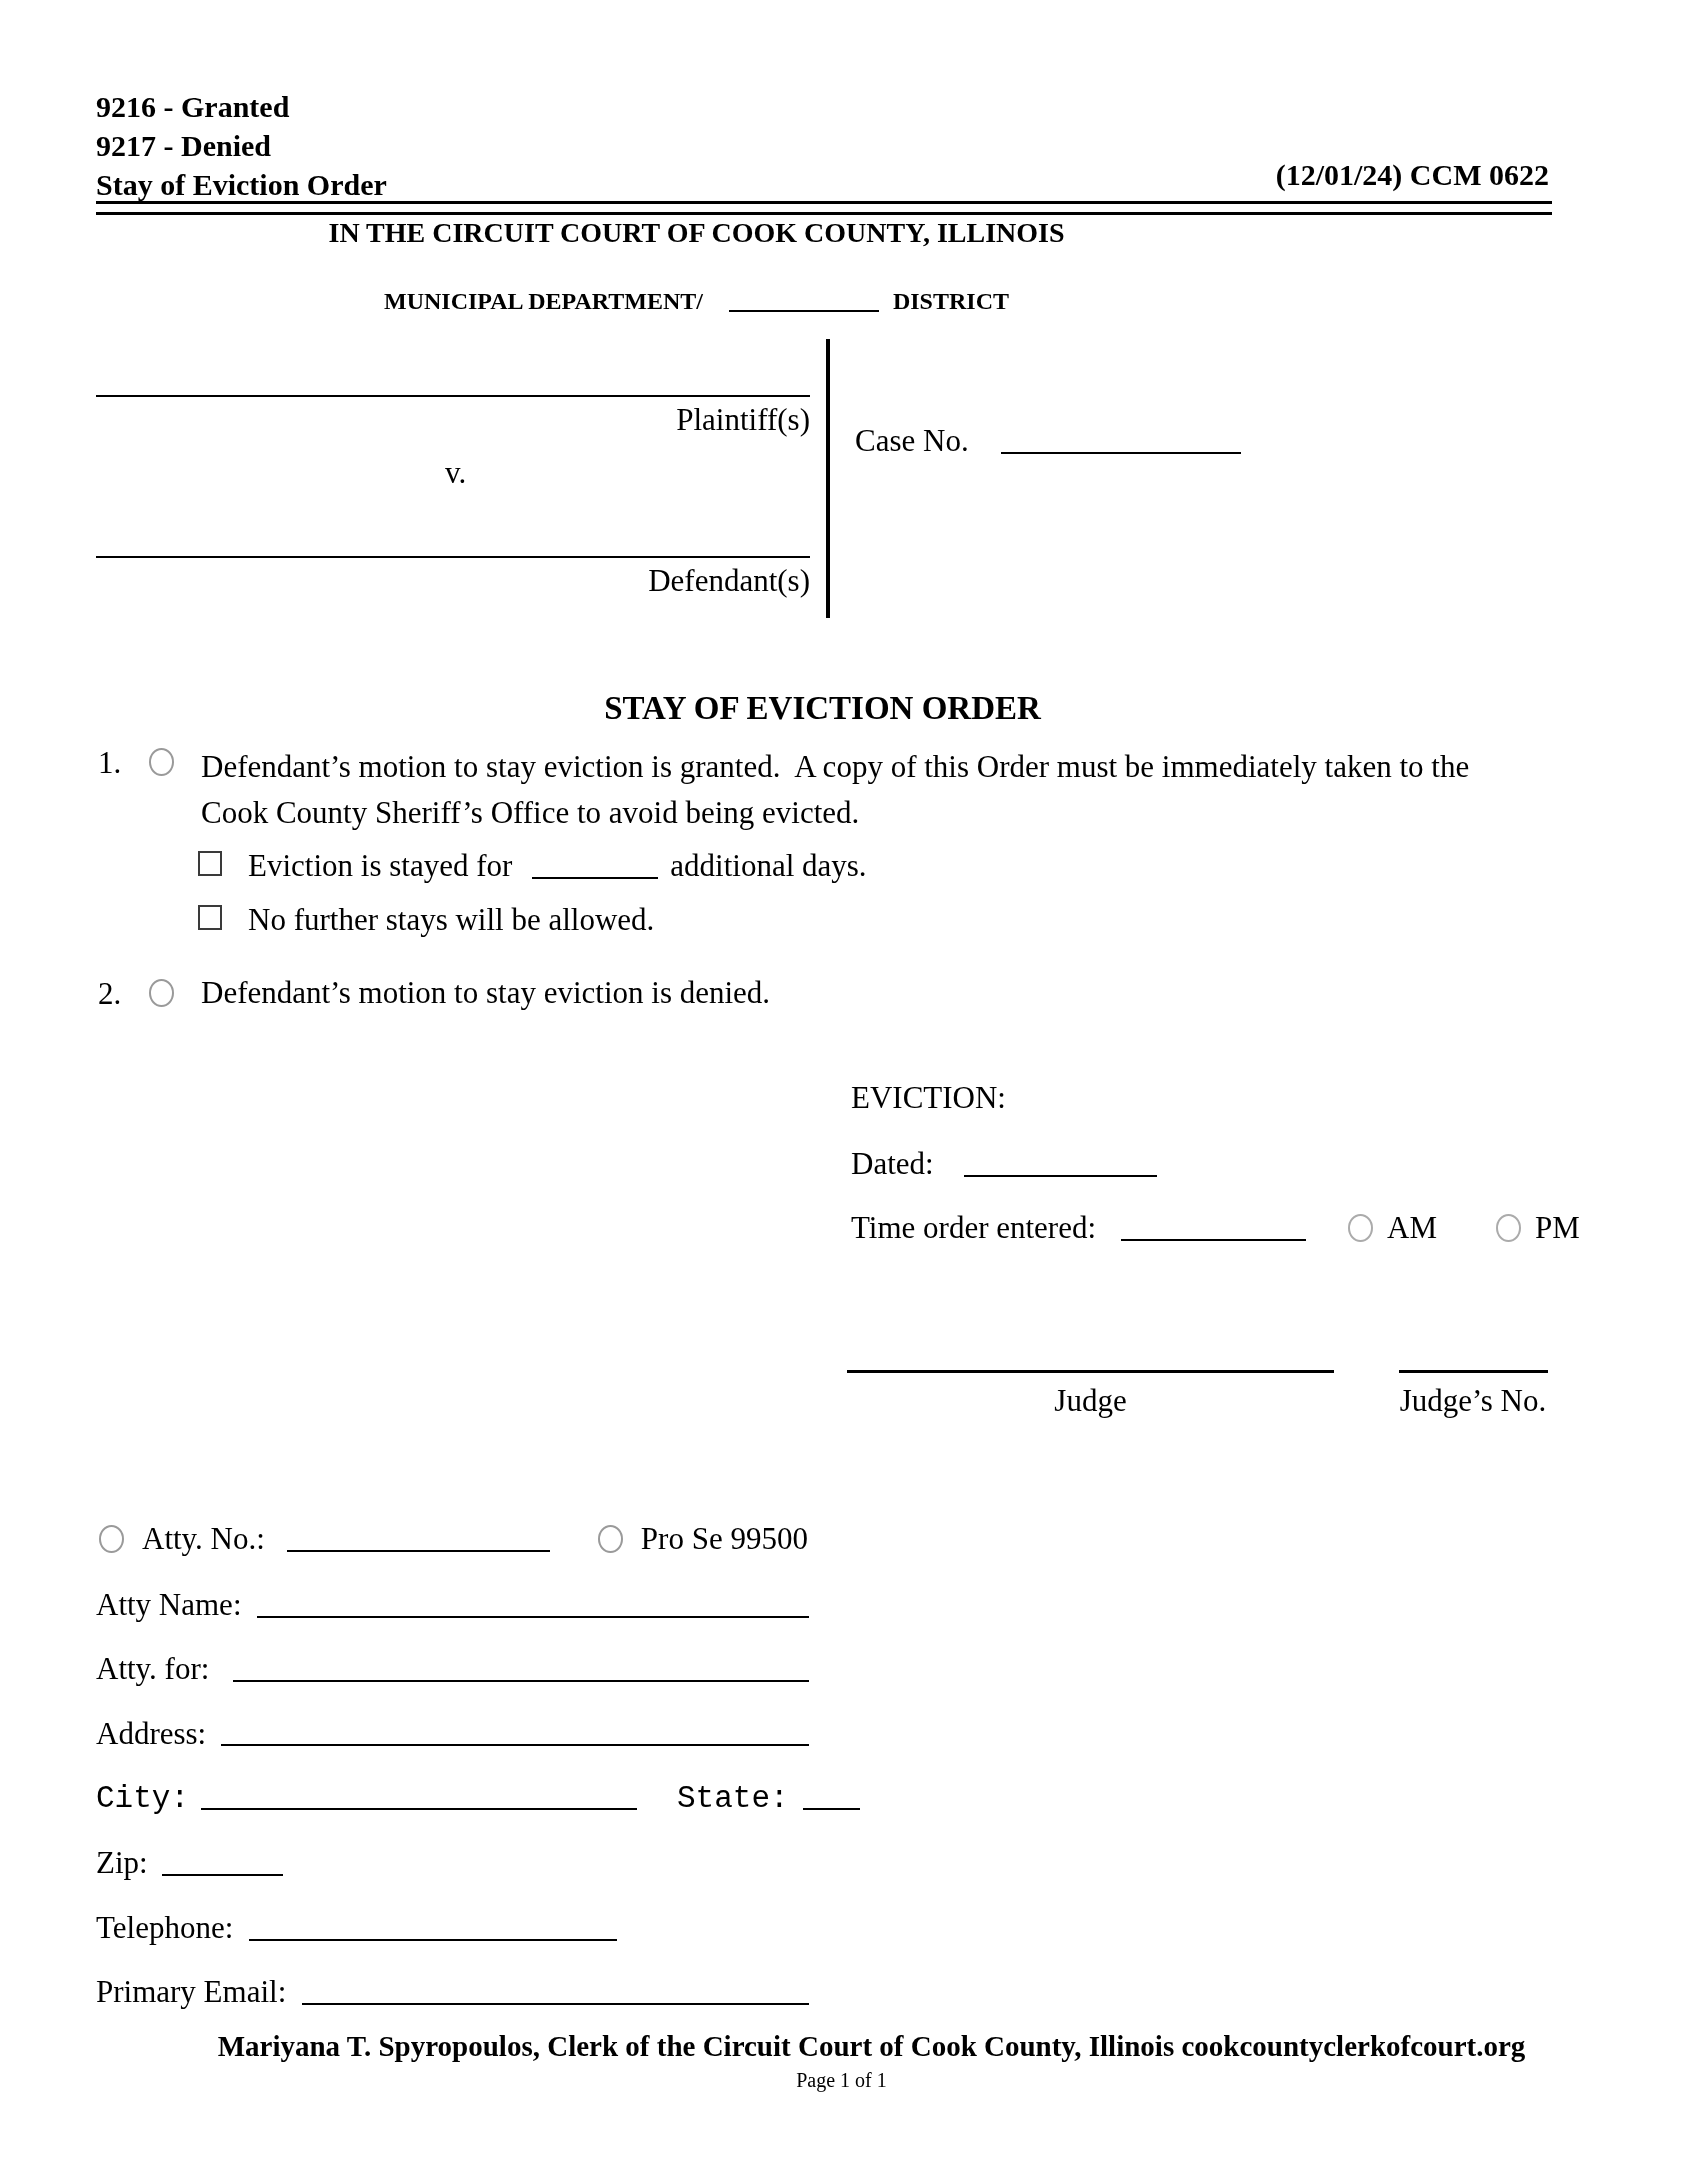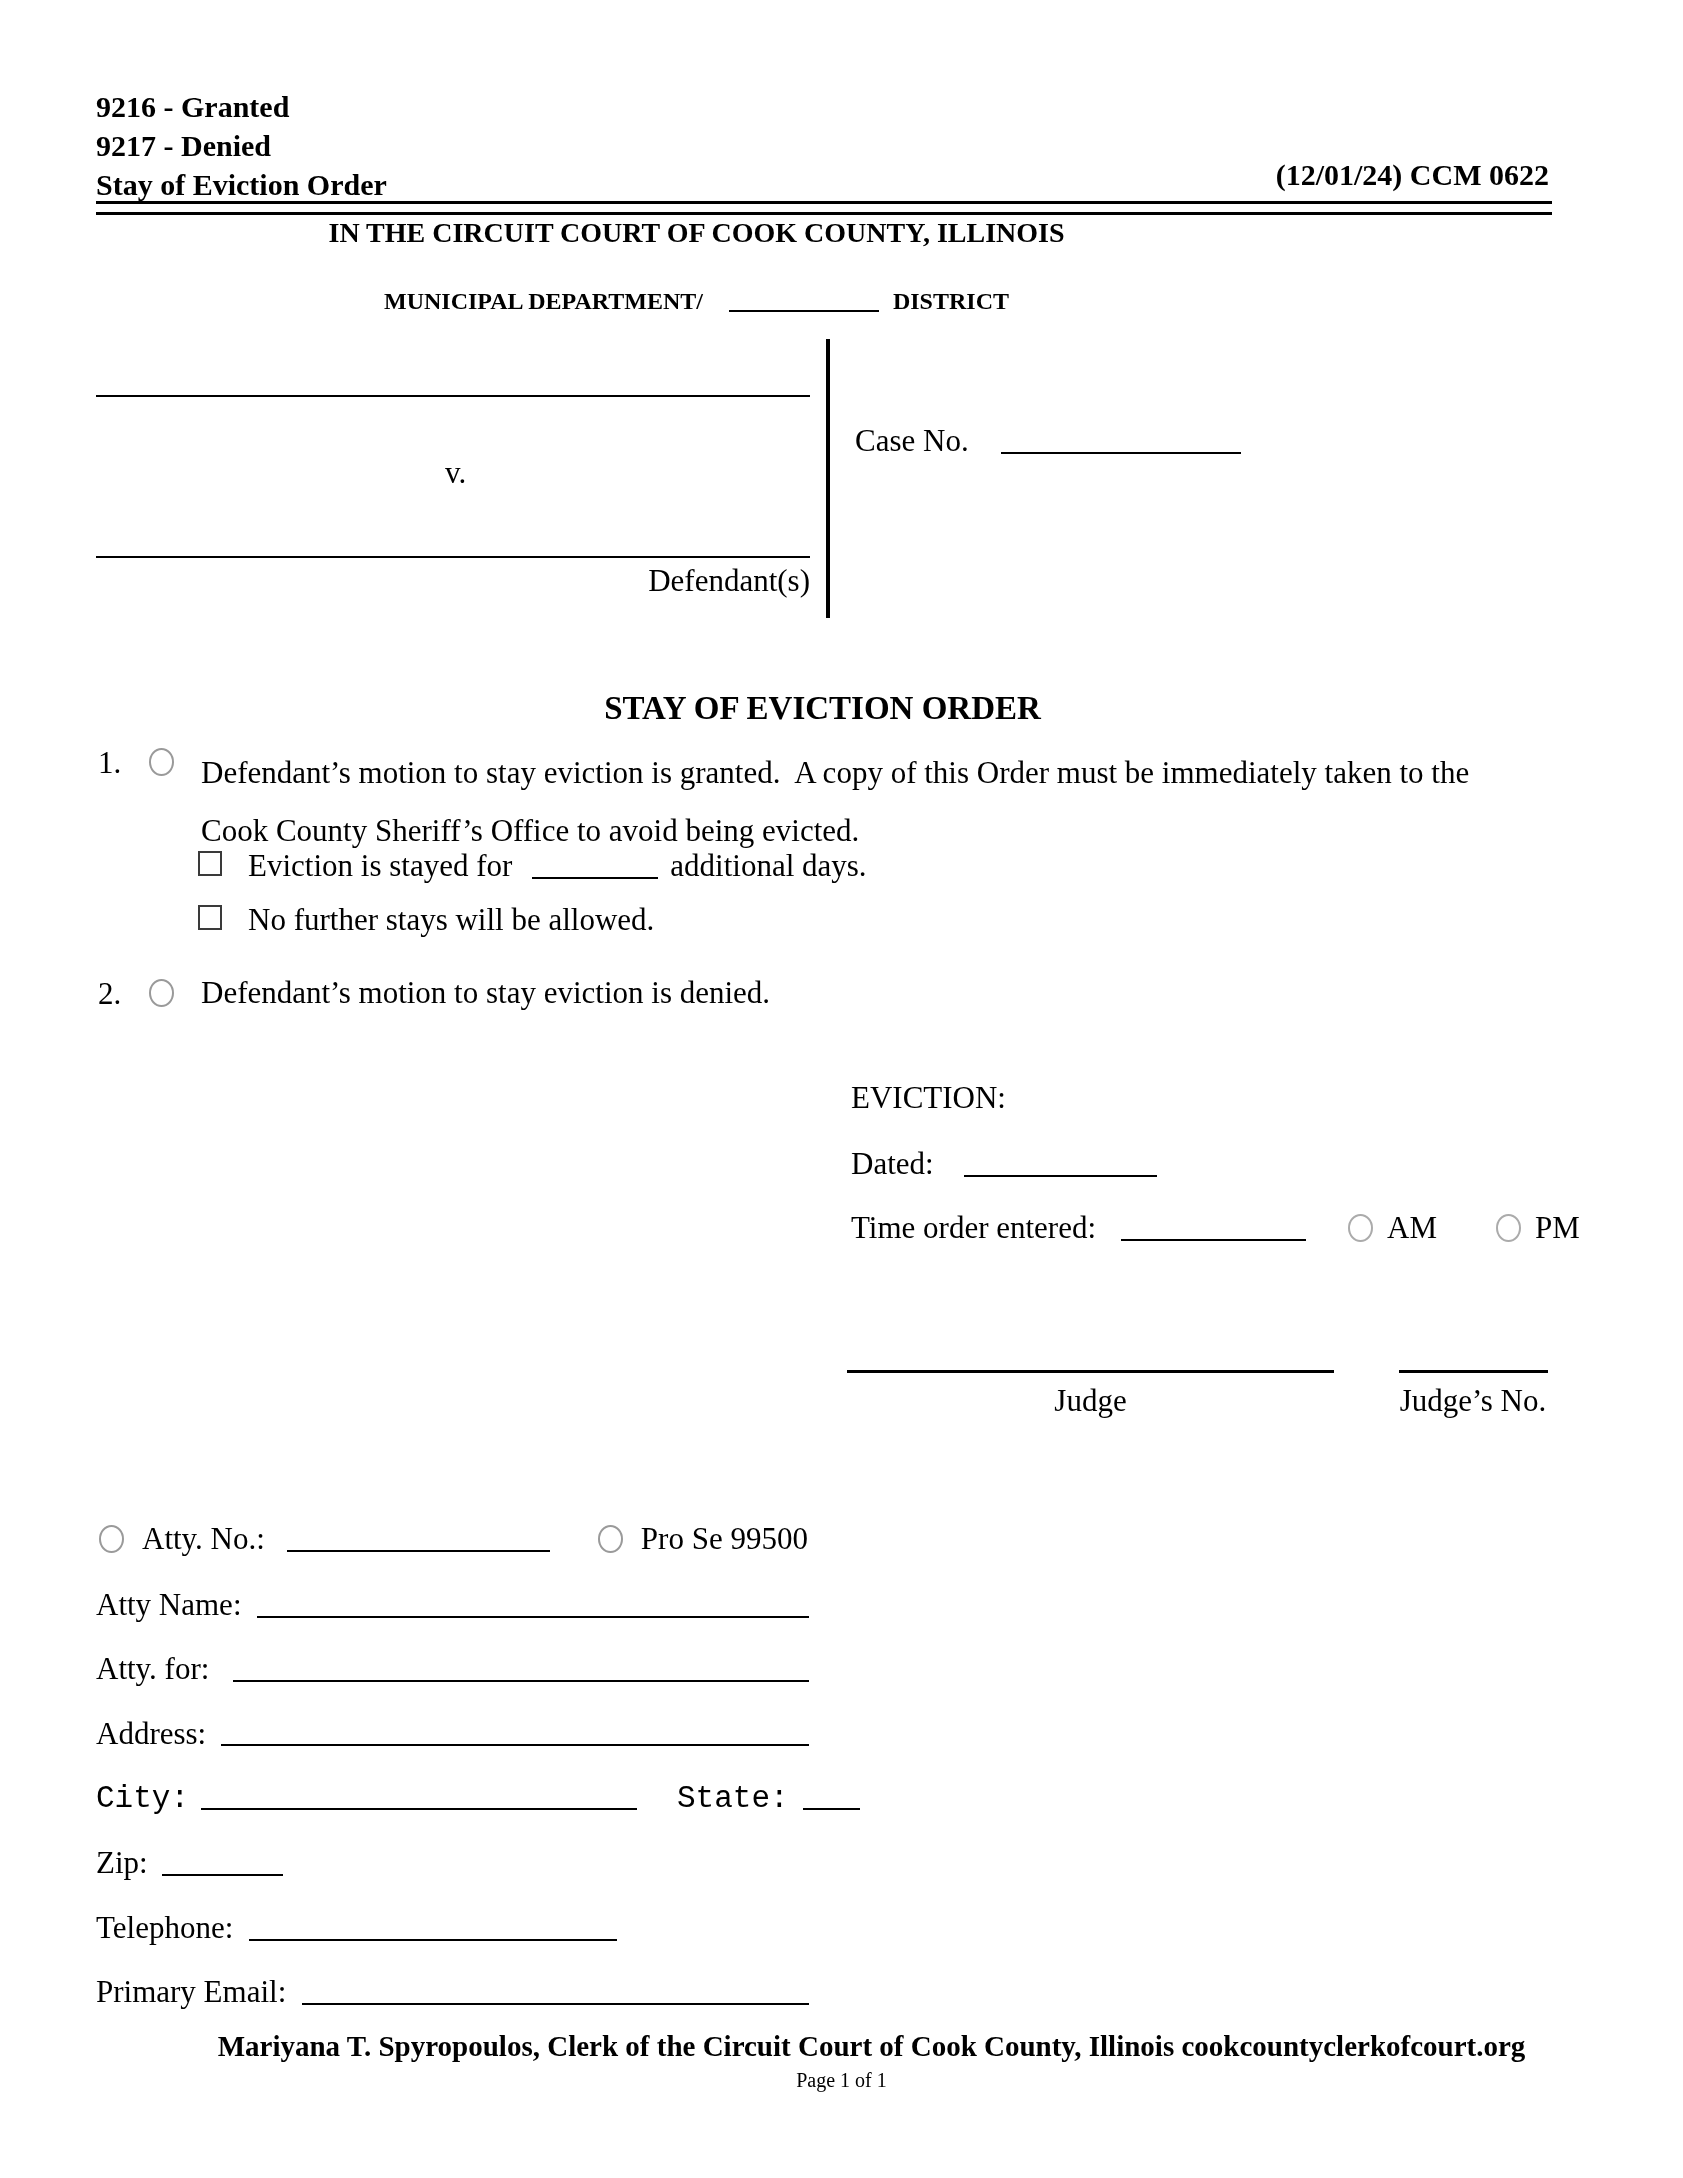--- a/index.html
+++ b/index.html
@@ -60,35 +60,36 @@
 
   <div class="abs" style="left:96px;right:131px;top:201px;height:8px;border-top:3px solid #000;border-bottom:3px solid #000;"></div>
 
   <div class="abs b" style="left:96px;top:217px;width:1201px;text-align:center;font-size:28px;">IN THE CIRCUIT COURT OF COOK COUNTY, ILLINOIS</div>
 
   <div class="abs b row" style="left:96px;top:287px;width:1201px;text-align:center;font-size:24px;">
     <span>MUNICIPAL DEPARTMENT/</span><span class="blank" style="width:150px;margin:0 14px 0 26px;"></span><span>DISTRICT</span>
   </div>
 
   <div class="abs cap-line" style="left:96px;top:395px;width:714px;"></div>
+  <div class="abs t31" style="left:96px;top:401px;width:714px;text-align:right;">Plaintiff(s)</div>
   <div class="abs t31" style="left:445px;top:454px;">v.</div>
   <div class="abs cap-line" style="left:96px;top:556px;width:714px;"></div>
   <div class="abs t31" style="left:96px;top:562px;width:714px;text-align:right;">Defendant(s)</div>
 
   <div class="abs" style="left:826px;top:339px;width:4px;height:279px;background:#000;"></div>
 
   <div class="abs t31 row" style="left:855px;top:422px;">
     <span>Case No.</span><span class="blank" style="width:240px;margin-left:32px;"></span>
   </div>
 
   <div class="abs b" style="left:96px;top:690px;width:1453px;text-align:center;font-size:33px;">STAY OF EVICTION ORDER</div>
 
   <div class="abs t31" style="left:98px;top:744px;">1.</div>
   <span class="radio abs" style="left:149px;top:748px;"></span>
-  <div class="abs t31 prewrap" style="left:201px;top:744px;width:1317px;line-height:58px;">Defendant’s motion to stay eviction is granted.  A copy of this Order must be immediately taken to the Cook County Sheriff’s Office to avoid being evicted.</div>
+  <div class="abs t31 prewrap" style="left:201px;top:744px;width:1317px;line-height:46px;">Defendant’s motion to stay eviction is granted.  A copy of this Order must be immediately taken to the Cook County Sheriff’s Office to avoid being evicted.</div>
 
   <span class="checkbox abs" style="left:198px;top:851px;"></span>
   <div class="abs t31 row" style="left:248px;top:847px;">
     <span>Eviction is stayed for</span><span class="blank" style="width:126px;margin:0 12px 0 20px;"></span><span>additional days.</span>
   </div>
 
   <span class="checkbox abs" style="left:198px;top:905px;"></span>
   <div class="abs t31" style="left:248px;top:901px;">No further stays will be allowed.</div>
 
   <div class="abs t31" style="left:98px;top:975px;">2.</div>

